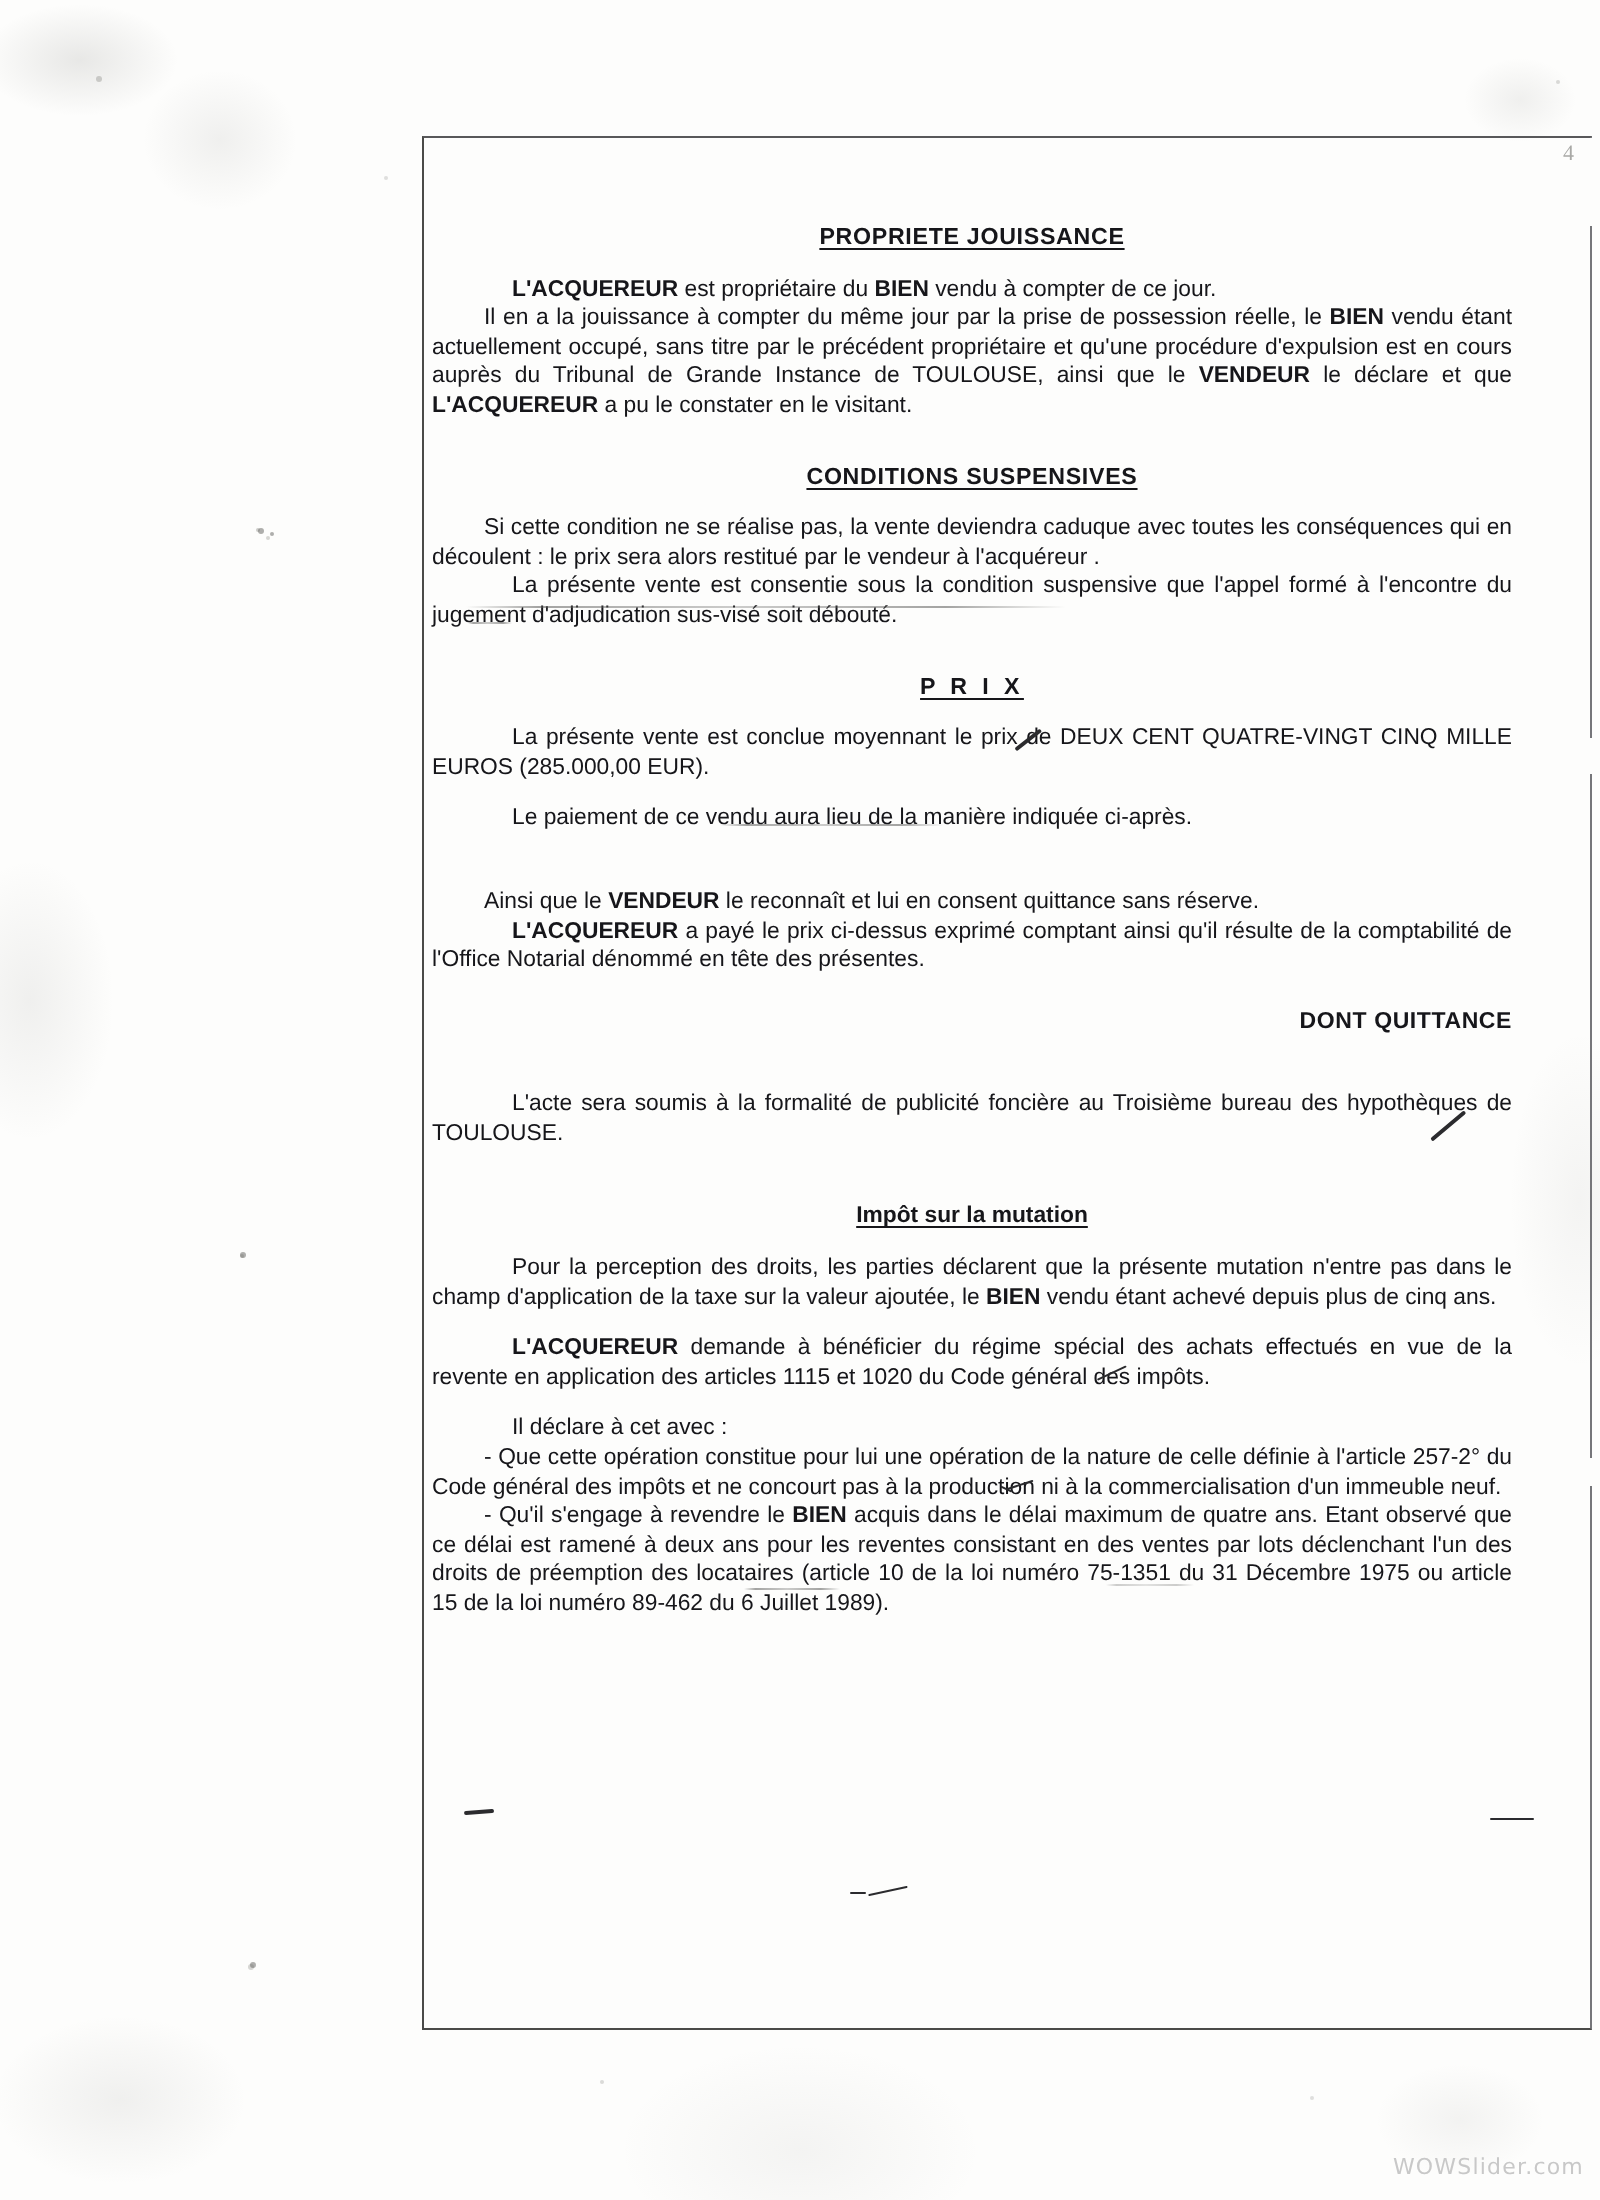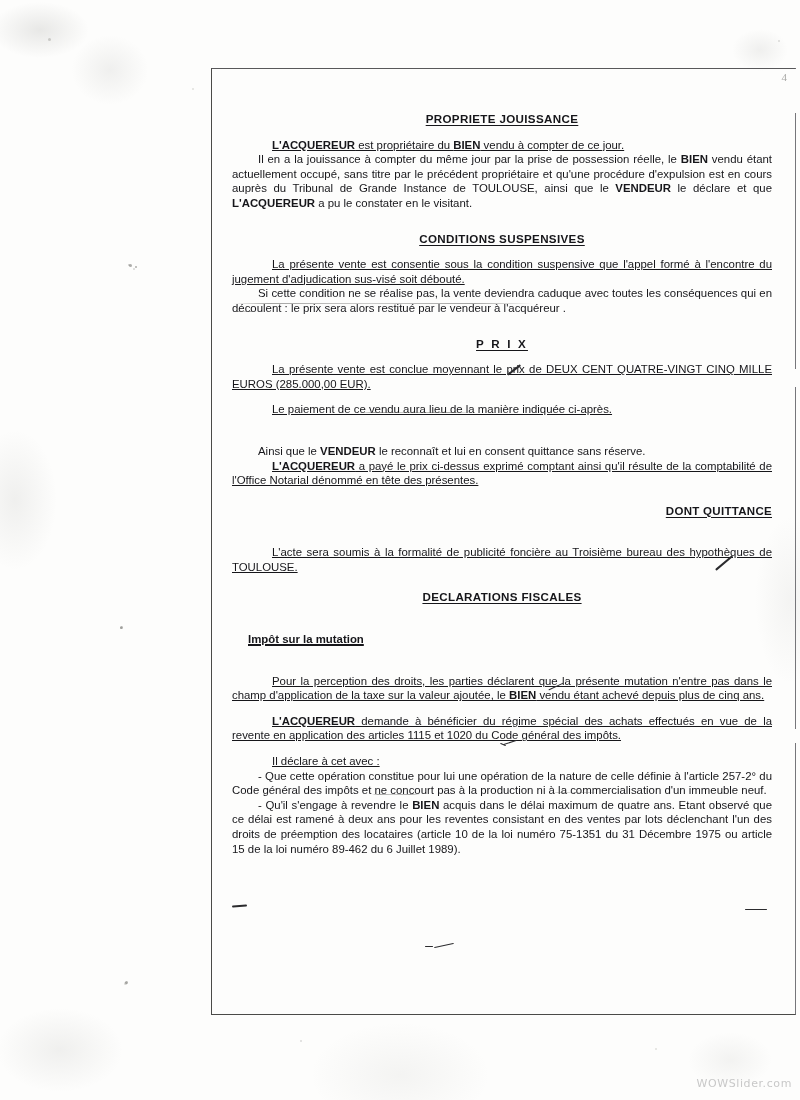--- a/index.html
+++ b/index.html
@@ -69,21 +69,21 @@
     right: 8px;
     top: 2px;
     font-size: 11px;
     color: #a9a9a6;
     font-family: "Liberation Serif", serif;
   }
 
   
   .deed-body {
     position: absolute;
-    left: 232px;
+    left: 216px;
     top: 112px;
     width: 540px;
     color: #16161a;
     font-size: 11.4px;
     line-height: 14.6px;
   }
 
   h2.section-title {
     font-size: 11.6px;
     font-weight: bold;
@@ -92,52 +92,50 @@
     margin: 0;
     padding: 0;
   }
   h2.section-title span.u {
     text-decoration: underline;
     text-underline-offset: 2px;
   }
   h3.sub-title {
     font-size: 11.4px;
     font-weight: bold;
-    text-align: left;
-    margin: 16px;
+    text-align: center;
+    margin: 0;
     padding: 0;
-    text-decoration: underline;
   }
   h3.sub-title span.u {
     text-decoration: underline;
     text-underline-offset: 2px;
   }
   .prix-title span.u {
     letter-spacing: 2.2px;
   }
   .right-title {
     text-align: right;
     font-size: 11.5px;
     font-weight: bold;
     letter-spacing: 0.3px;
     margin: 0;
   }
   .right-title span.u {
-    text-decoration: underline;
     text-underline-offset: 2px;
   }
 
   p.para {
     margin: 0;
     text-align: justify;
     text-justify: inter-word;
     font-size: 11.4px;
     line-height: 14.6px;
   }
-  p.para.indent { text-indent: 40px; text-decoration: underline; }
+  p.para.indent { text-indent: 40px; }
   p.para.indent-sm { text-indent: 26px; }
   b { font-weight: bold; }
   .gap-s  { height: 11px; }
   .gap-m  { height: 16px; }
   .gap-l  { height: 21px; }
   .pen-stroke {
     position: absolute;
     background: #2b2b2e;
     border-radius: 1px;
     pointer-events: none;
@@ -200,22 +198,22 @@
 
     <h2 class="section-title"><span class="u">PROPRIETE JOUISSANCE</span></h2>
     <div class="gap-s"></div>
     <p class="para indent"><b>L'ACQUEREUR</b> est propriétaire du <b>BIEN</b> vendu à compter de ce jour.</p>
     <p class="para indent-sm">Il en a la jouissance à compter du même jour par la prise de possession réelle, le <b>BIEN</b> vendu étant actuellement occupé, sans titre par le précédent propriétaire et qu'une procédure d'expulsion est en cours auprès du Tribunal de Grande Instance de TOULOUSE, ainsi que le <b>VENDEUR</b> le déclare et que <b>L'ACQUEREUR</b> a pu le constater en le visitant.</p>
 
     <div class="gap-l"></div>
 
     <h2 class="section-title"><span class="u">CONDITIONS SUSPENSIVES</span></h2>
     <div class="gap-s"></div>
+    <p class="para indent-sm">Si cette  condition ne se réalise pas, la vente deviendra caduque avec toutes les conséquences qui en découlent : le prix sera alors restitué par le vendeur à l'acquéreur .</p>
     <p class="para indent">La présente vente est consentie sous la condition suspensive que l'appel formé à l'encontre du jugement d'adjudication sus-visé soit débouté.</p>
-    <p class="para indent-sm">Si cette  condition ne se réalise pas, la vente deviendra caduque avec toutes les conséquences qui en découlent : le prix sera alors restitué par le vendeur à l'acquéreur .</p>
 
     <div class="gap-l"></div>
 
     <h2 class="section-title prix-title"><span class="u">P R I X</span></h2>
     <div class="gap-s"></div>
     <p class="para indent">La présente vente est conclue moyennant le prix de DEUX CENT QUATRE-VINGT CINQ MILLE EUROS (285.000,00 EUR).</p>
     <div class="gap-s"></div>
     <p class="para indent">Le paiement de ce vendu aura lieu de la manière indiquée ci-après.</p>
 
     <div class="gap-m"></div>
@@ -228,21 +226,20 @@
 
     <p class="right-title"><span class="u">DONT QUITTANCE</span></p>
 
     <div class="gap-m"></div>
 
     <div class="gap-s"></div>
     <p class="para indent">L'acte sera soumis à la formalité de publicité foncière au Troisième bureau des hypothèques de TOULOUSE.</p>
 
     <div class="gap-m"></div>
 
-    <h2 class="section-title"><span class="u">DECLARATIONS FISCALES</span></h2>
     <div class="gap-s"></div>
     <h3 class="sub-title"><span class="u">Impôt sur la mutation</span></h3>
     <div class="gap-s"></div>
     <p class="para indent">Pour la perception des droits, les parties déclarent que la présente mutation n'entre pas dans le champ d'application de la taxe sur la valeur ajoutée, le <b>BIEN</b> vendu étant achevé depuis plus de cinq ans.</p>
 
     <div class="gap-s"></div>
 
     <p class="para indent"><b>L'ACQUEREUR</b> demande à bénéficier du régime spécial des achats effectués en vue de la revente en application des articles 1115 et 1020 du Code général des impôts.</p>
 
     <div class="gap-s"></div>

